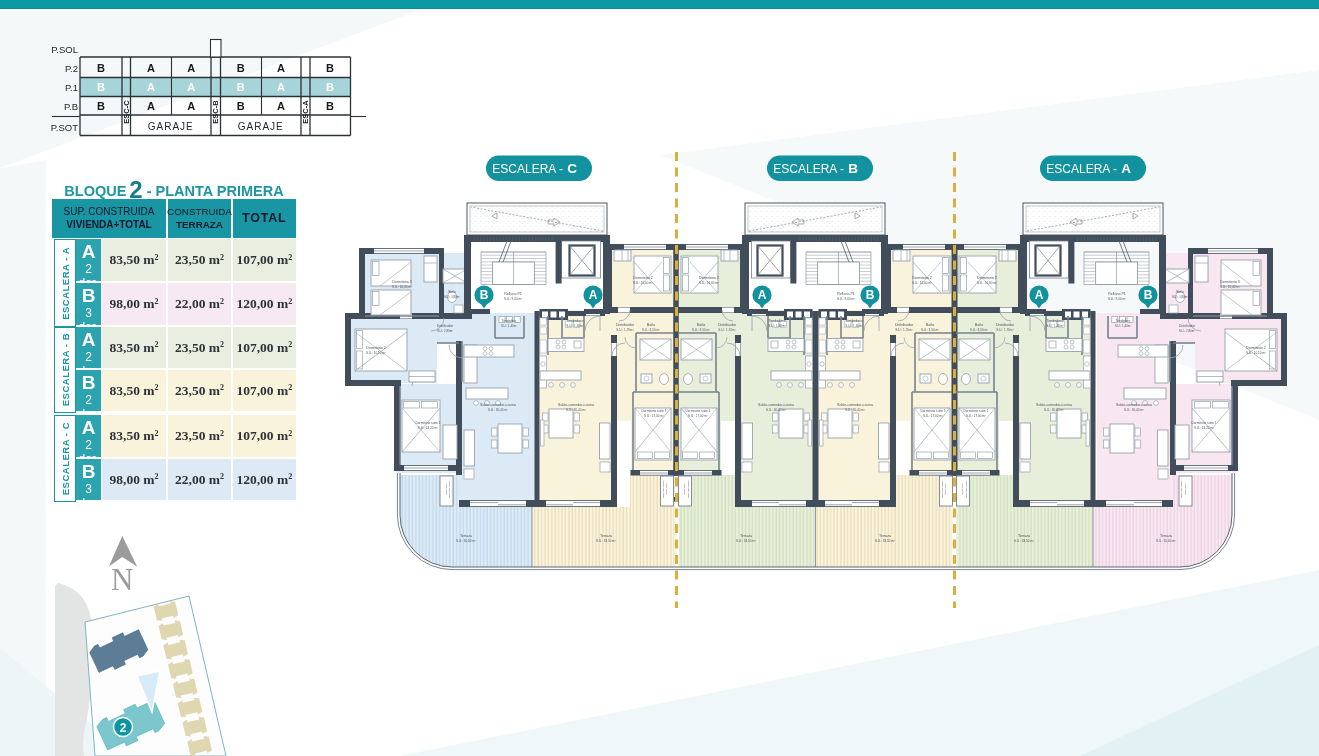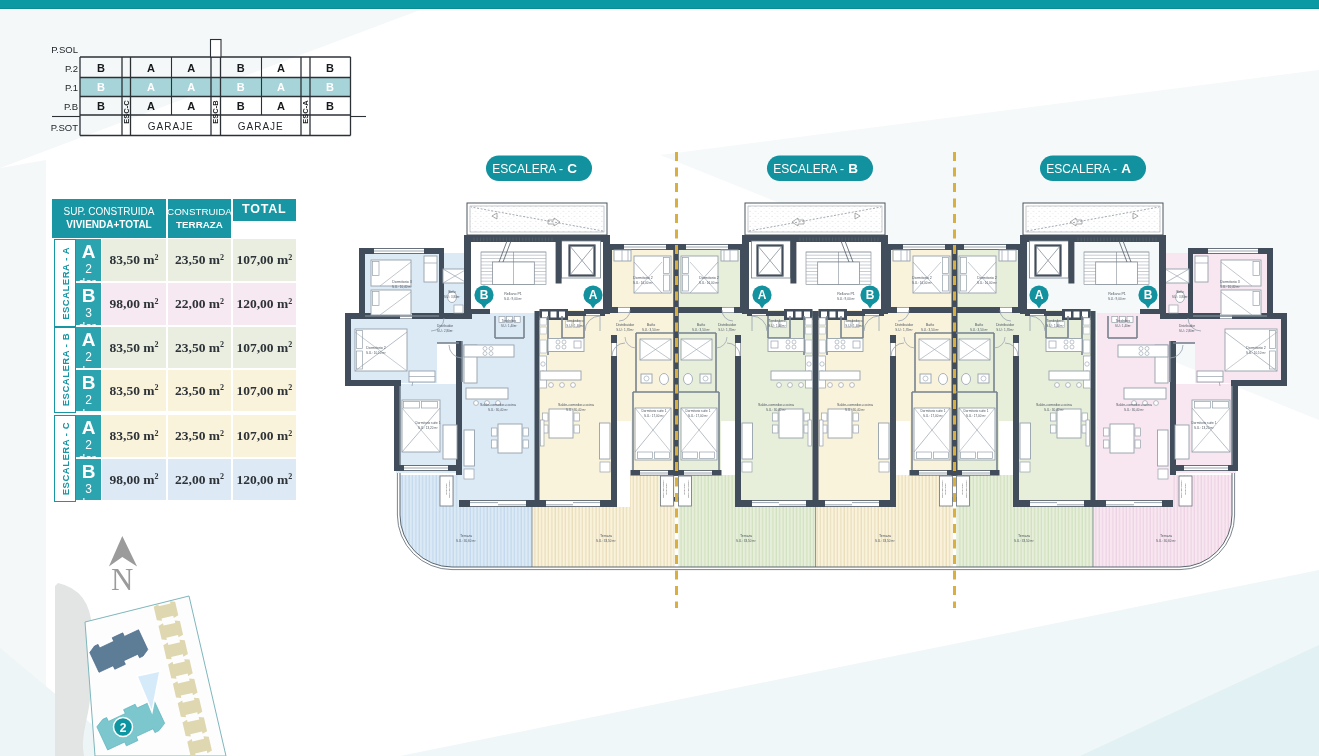--- a/index.html
+++ b/index.html
@@ -2,21 +2,21 @@
 <html><head><meta charset="utf-8">
 <style>
 html,body{margin:0;padding:0;width:1319px;height:756px;overflow:hidden;background:#fff;
 font-family:"Liberation Sans",sans-serif;}
 #page{position:relative;width:1319px;height:756px;}
 #bar{position:absolute;left:0;top:0;width:100%;height:8px;background:#0b99a3;border-bottom:1px solid #0a8c95;}
 #plan{position:absolute;left:0;top:0;}
 .ttl{position:absolute;left:52px;top:174px;width:244px;text-align:center;white-space:nowrap;}
 .t1{color:#1d96a4;font-size:14.5px;font-weight:bold;letter-spacing:0px;}
 .t2{color:#157d8d;font-size:24px;font-weight:bold;position:relative;top:2px;margin-left:3px;}
-.hc{position:absolute;background:#1896a4;color:#ffffff;display:flex;flex-direction:column;
+.hc{position:absolute;background:#1896a4;color:#0f172a;display:flex;flex-direction:column;
 justify-content:center;align-items:center;line-height:1.25;}
 .lc{position:absolute;left:76px;width:25px;background:#2ba4b0;color:#fff;text-align:center;}
 .ll{font-size:19px;font-weight:bold;line-height:1.05;margin-top:3px;}
 .ld{font-size:12px;}
 .dc{position:absolute;display:flex;align-items:center;justify-content:center;
 font-size:13.5px;font-weight:bold;color:#2e3338;font-family:Liberation Serif, serif;}
 .dc sup{font-size:8px;margin-top:-6px;}
 .sc{position:absolute;left:54px;width:20px;background:#fff;border:1px solid #1896a4;
 display:flex;align-items:center;justify-content:center;}
 .sc span{writing-mode:vertical-rl;transform:rotate(180deg);color:#1896a4;font-weight:bold;
@@ -577,29 +577,30 @@
         <rect x="767" y="155.5" width="106" height="25.5" rx="12.7" fill="#12929e"></rect>
         <text x="844" y="172.5" font-size="12" fill="#fff" text-anchor="end">ESCALERA -</text>
         <text x="853" y="173" font-size="13.5" fill="#fff" font-weight="bold" text-anchor="middle">B</text>
         <rect x="1040" y="155.5" width="106" height="25.5" rx="12.7" fill="#12929e"></rect>
         <text x="1117" y="172.5" font-size="12" fill="#fff" text-anchor="end">ESCALERA -</text>
         <text x="1126" y="173" font-size="13.5" fill="#fff" font-weight="bold" text-anchor="middle">A</text>
         <line x1="676.5" y1="152" x2="676.5" y2="608" stroke="#d9af3f" stroke-width="3" stroke-dasharray="9 6.5"></line>
         <line x1="954.5" y1="152" x2="954.5" y2="608" stroke="#d9af3f" stroke-width="3" stroke-dasharray="9 6.5"></line>
       </svg></div>
 <div id="bar"></div>
+<div class="ttl"><span class="t1">BLOQUE</span><span class="t2">2</span><span class="t1"> - PLANTA PRIMERA</span></div>
     <div class="hc" style="left:52px;top:199px;width:114px;height:39px">
       <div style="font-size:10px">SUP. CONSTRUIDA</div>
       <div style="font-size:10px;font-weight:bold">VIVIENDA+TOTAL</div>
     </div>
     <div class="hc" style="left:168px;top:199px;width:63px;height:39px">
       <div style="font-size:9.8px">CONSTRUIDA</div>
       <div style="font-size:9.8px;font-weight:bold">TERRAZA</div>
     </div>
-    <div class="hc" style="left:233px;top:199px;width:62.5px;height:22px">
+    <div class="hc" style="left:233px;top:199px;width:62.5px;height:39px">
       <div style="font-size:12.5px;font-weight:bold;letter-spacing:0.8px">TOTAL</div>
     </div>
     <div class="lc" style="top:239px;height:42px">
       <div class="ll">A</div>
       <div class="ld">2 dor.</div>
     </div>
     <div class="dc" style="left:102px;top:239px;width:64px;height:42px;background:#e9eee1">83,50&nbsp;m<sup>2</sup></div>
     <div class="dc" style="left:168px;top:239px;width:63px;height:42px;background:#e9eee1">23,50&nbsp;m<sup>2</sup></div>
     <div class="dc" style="left:233px;top:239px;width:62.5px;height:42px;background:#e9eee1">107,00&nbsp;m<sup>2</sup></div>
     <div class="lc" style="top:283px;height:42px">

